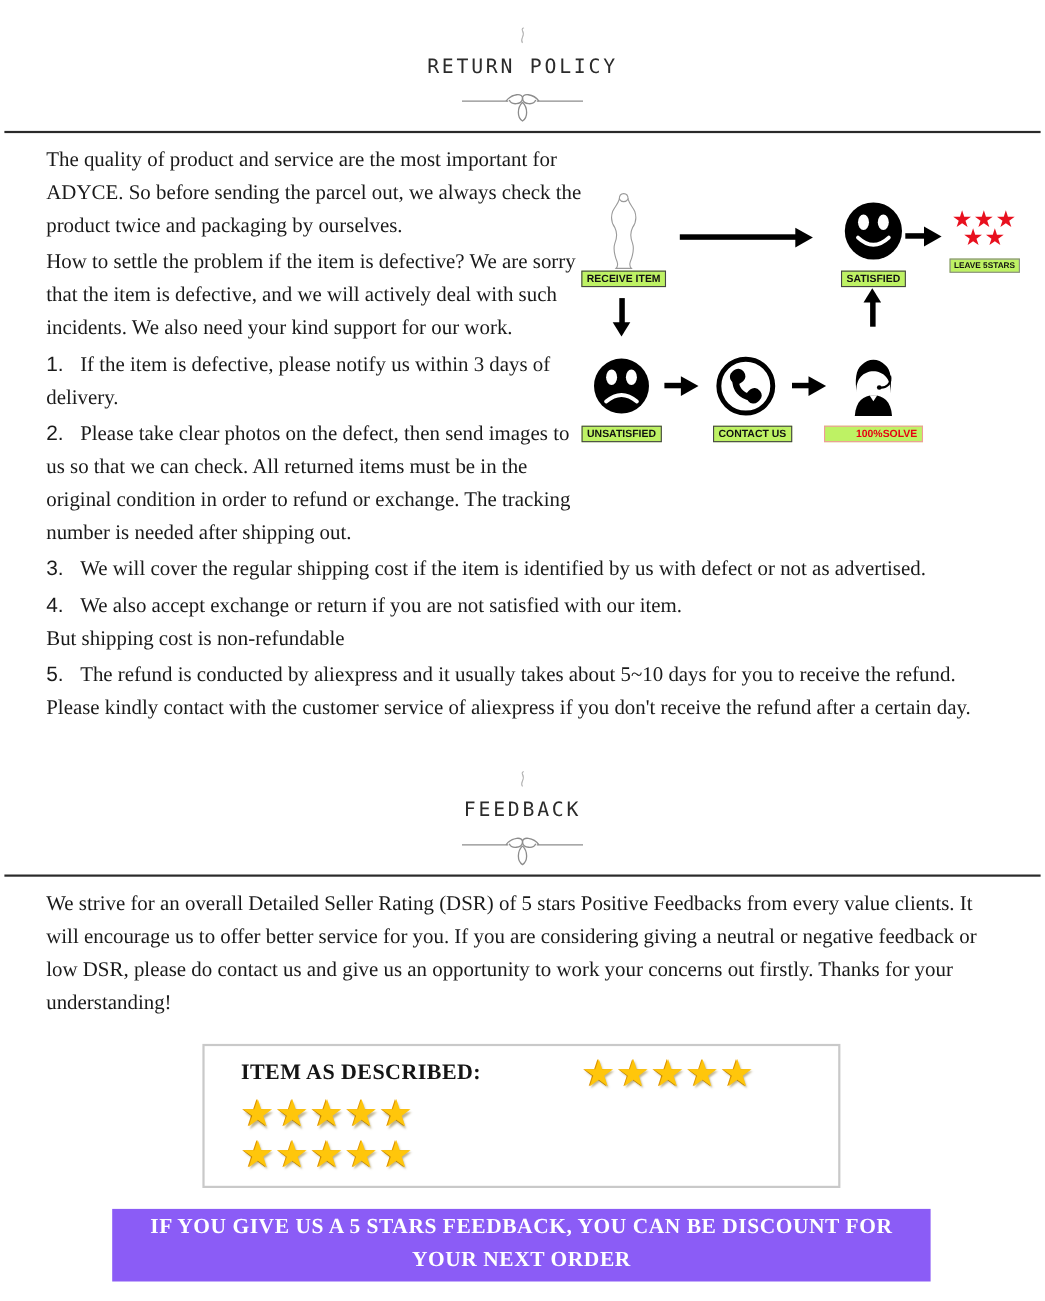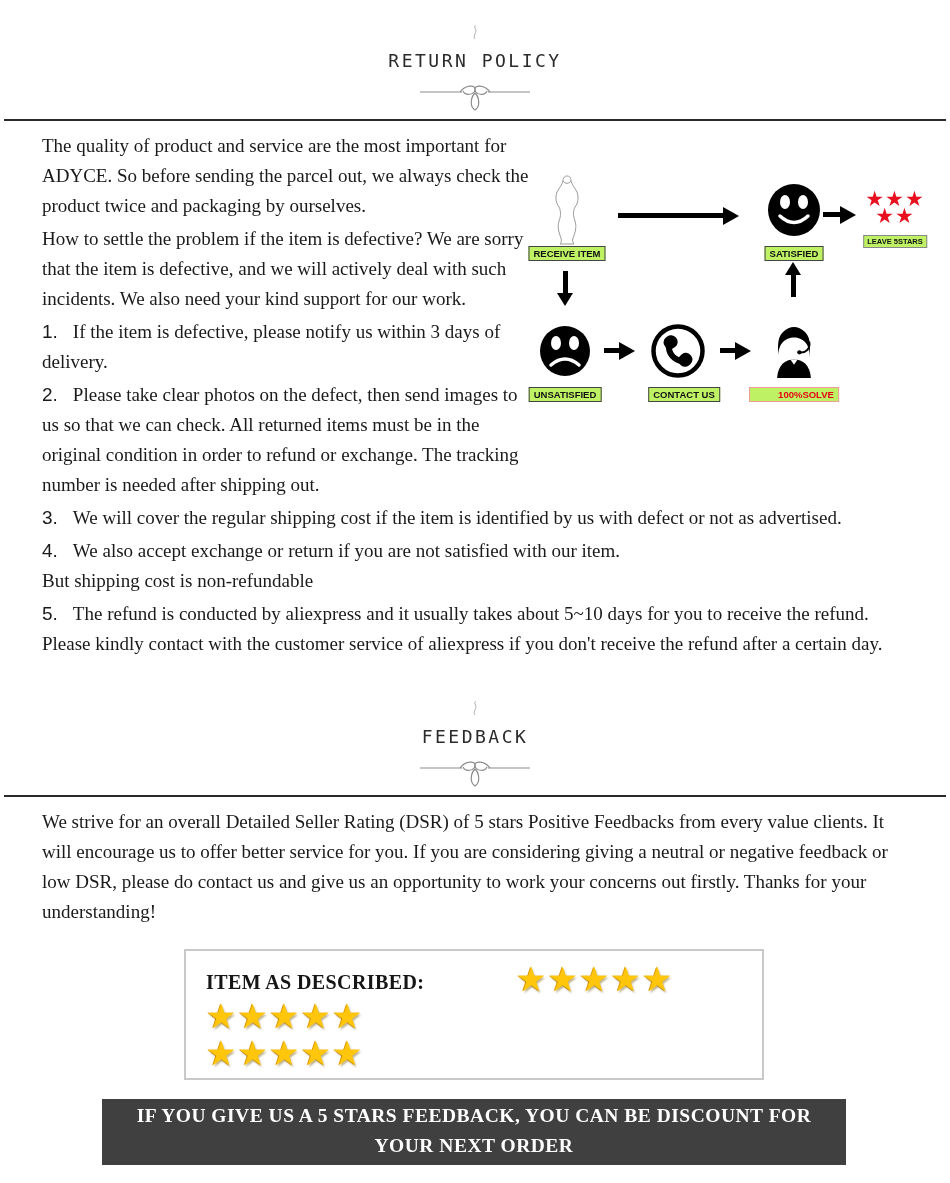--- a/index.html
+++ b/index.html
@@ -42,26 +42,26 @@
     border-left:16px solid #000;border-top:9px solid transparent;border-bottom:9px solid transparent;}
   .arrow-v{position:absolute;width:5px;background:#000;}
   .arrow-v.down::after{content:"";position:absolute;left:-6px;bottom:-12px;width:0;height:0;
     border-top:13px solid #000;border-left:8.5px solid transparent;border-right:8.5px solid transparent;}
   .arrow-v.up::before{content:"";position:absolute;left:-6px;top:-12px;width:0;height:0;
     border-bottom:13px solid #000;border-left:8.5px solid transparent;border-right:8.5px solid transparent;}
 
   
   .ratings-box{width:580px;margin:22px auto 0;border:2px solid #c9c9c9;
     padding:9px 0 7px;box-sizing:border-box;background:#fff;}
-  .rating-row{display:flex;align-items:flex-end;height:37px;padding-left:20px;}
+  .rating-row{display:flex;align-items:flex-start;height:37px;padding-left:33px;}
   .rating-label{font-weight:bold;font-size:20px;width:310px;letter-spacing:0.4px;color:#151515;}
   .gold-stars{font-size:34px;line-height:34px;color:#ffc60b;letter-spacing:1px;
     text-shadow:1px 2px 2px rgba(110,85,0,0.45), -1px 0 0 #e09600;}
 
-  .banner{width:720px;margin:19px auto 0;background:#404040;color:#fff;text-align:center;
+  .banner{width:720px;margin:19px auto 0;background:#8b5cf6;color:#fff;text-align:center;
     font-weight:bold;font-size:19.5px;letter-spacing:0.5px;padding:2px 12px 4px;}
 </style>
 </head>
 <body>
 
 <header class="section-head">
   <svg class="squiggle" width="12" height="16" viewBox="0 0 12 16">
     <path d="M6,15 C3,11 9,9 6,4 C5,2 7,1 7,2" stroke="#b0b0b0" stroke-width="1" fill="none"></path>
   </svg>
   <h1 class="sec-title">RETURN POLICY</h1>

